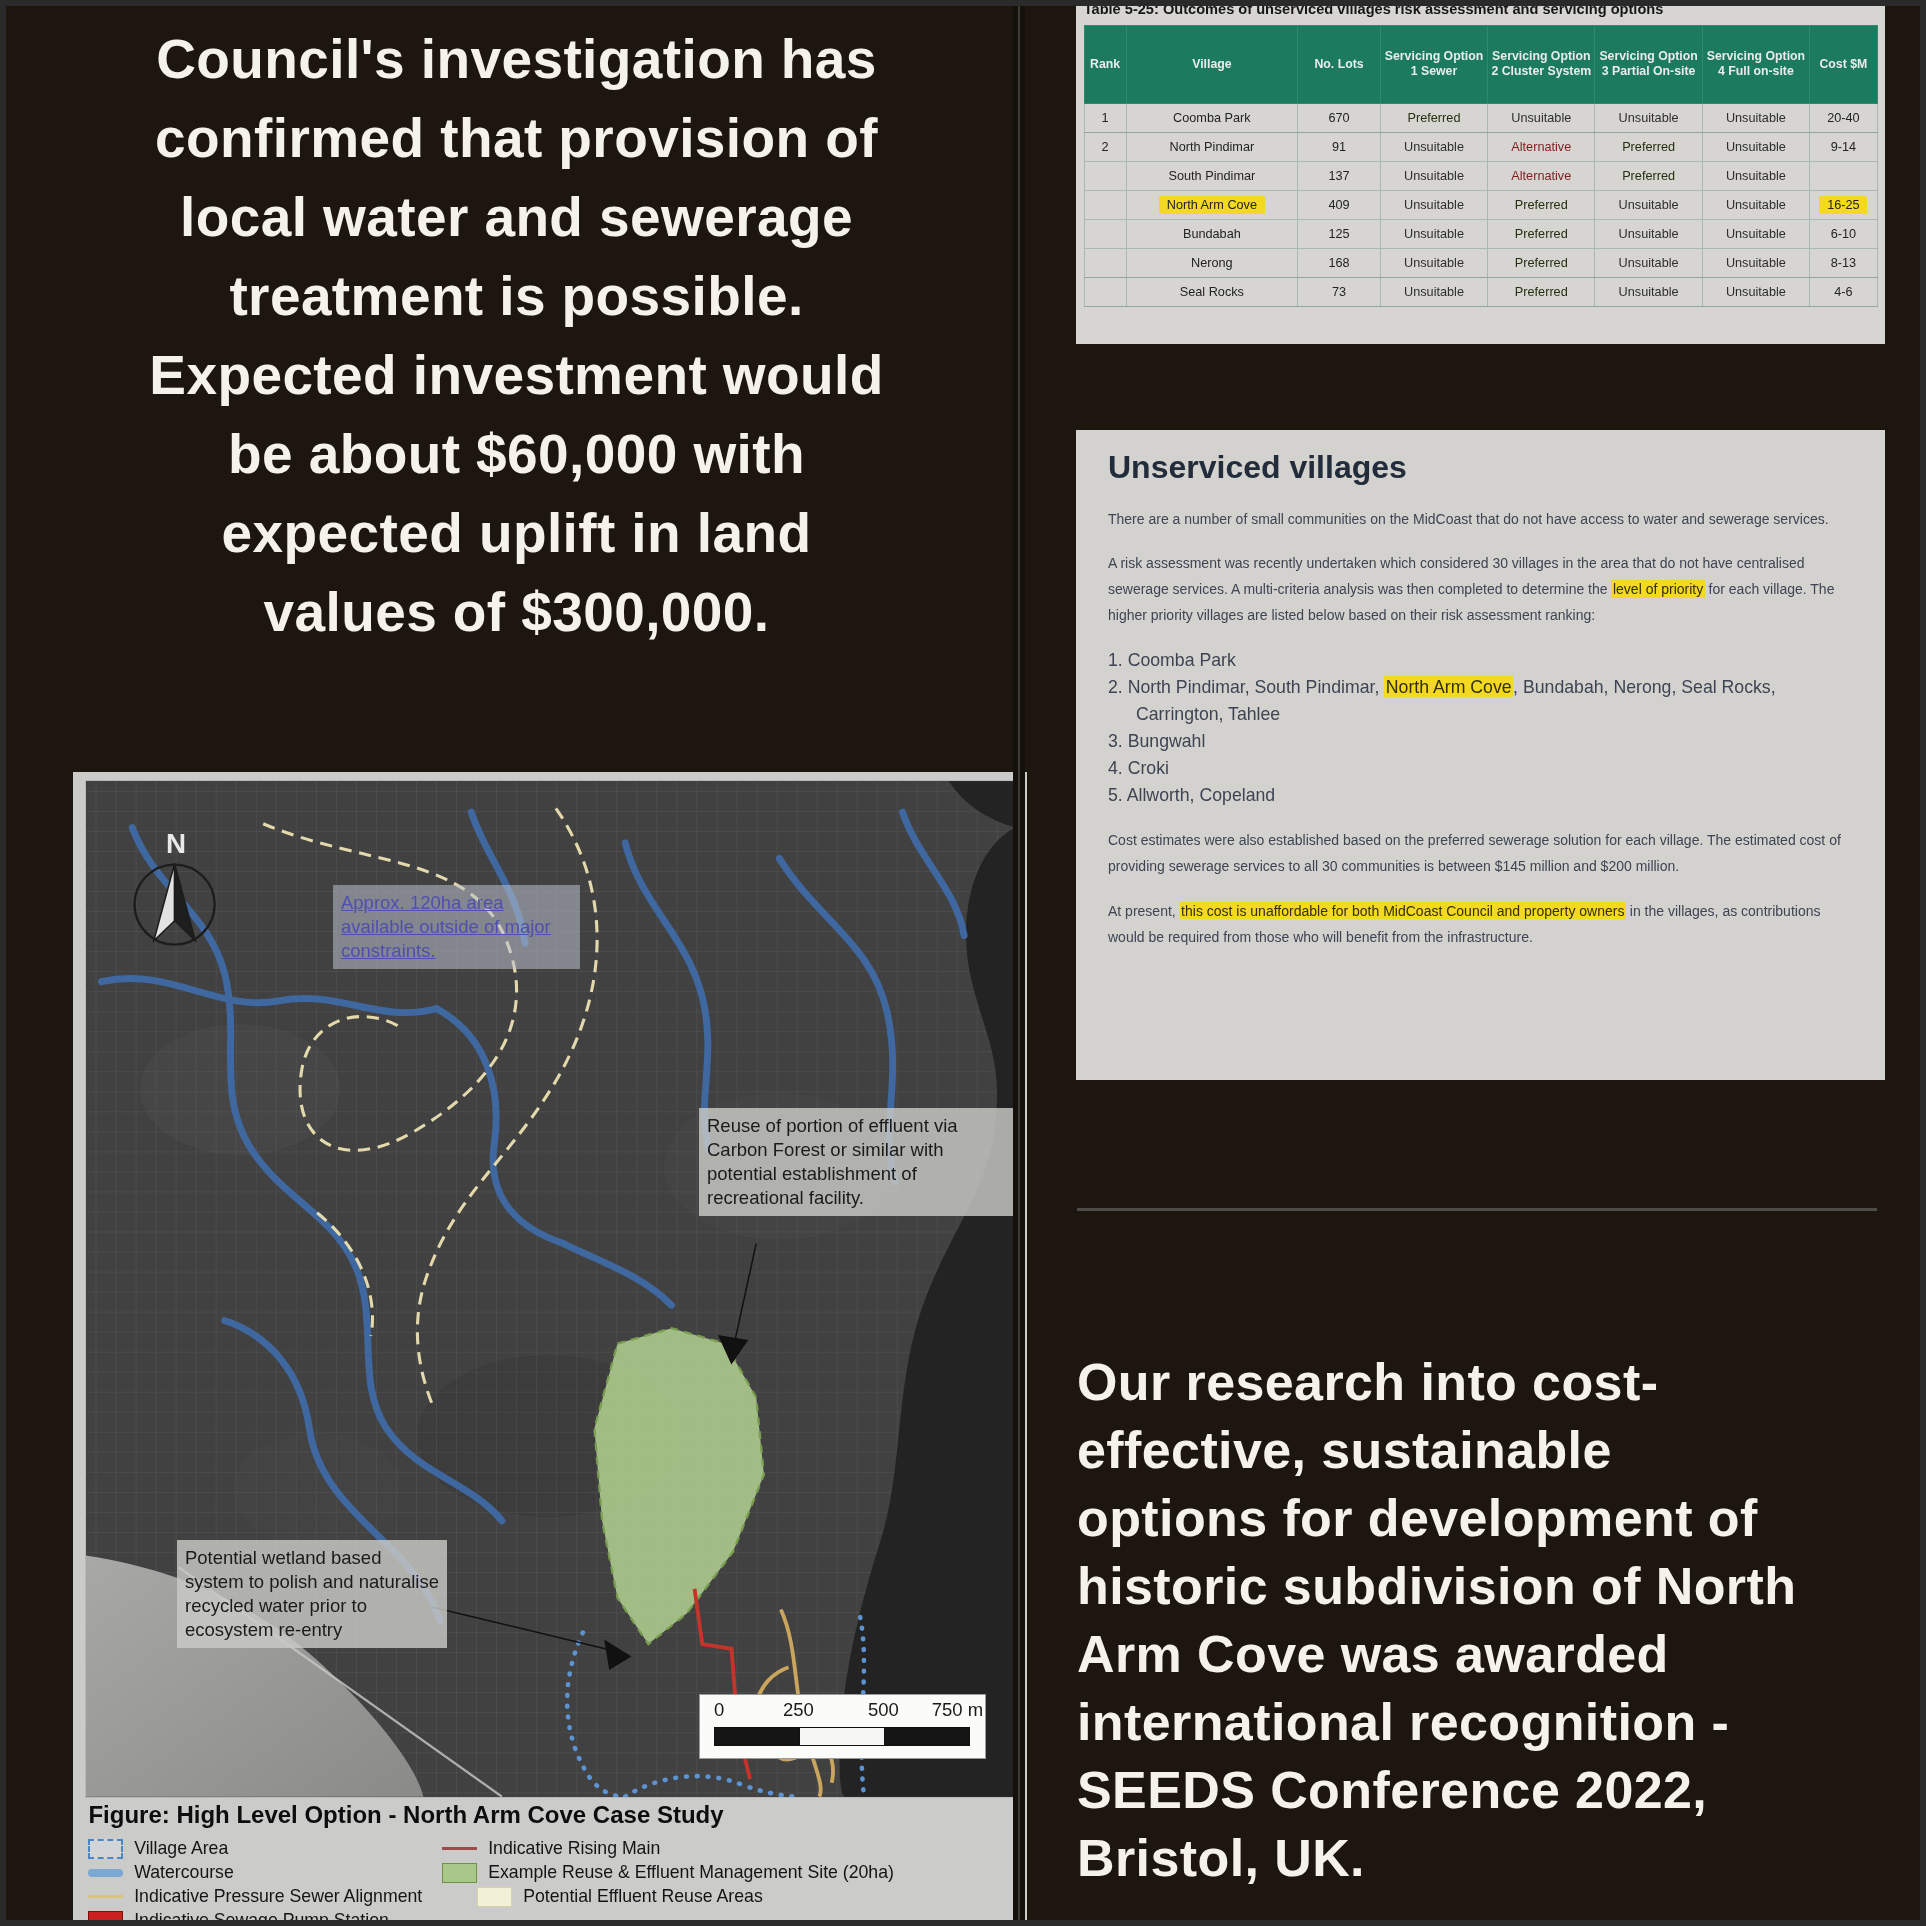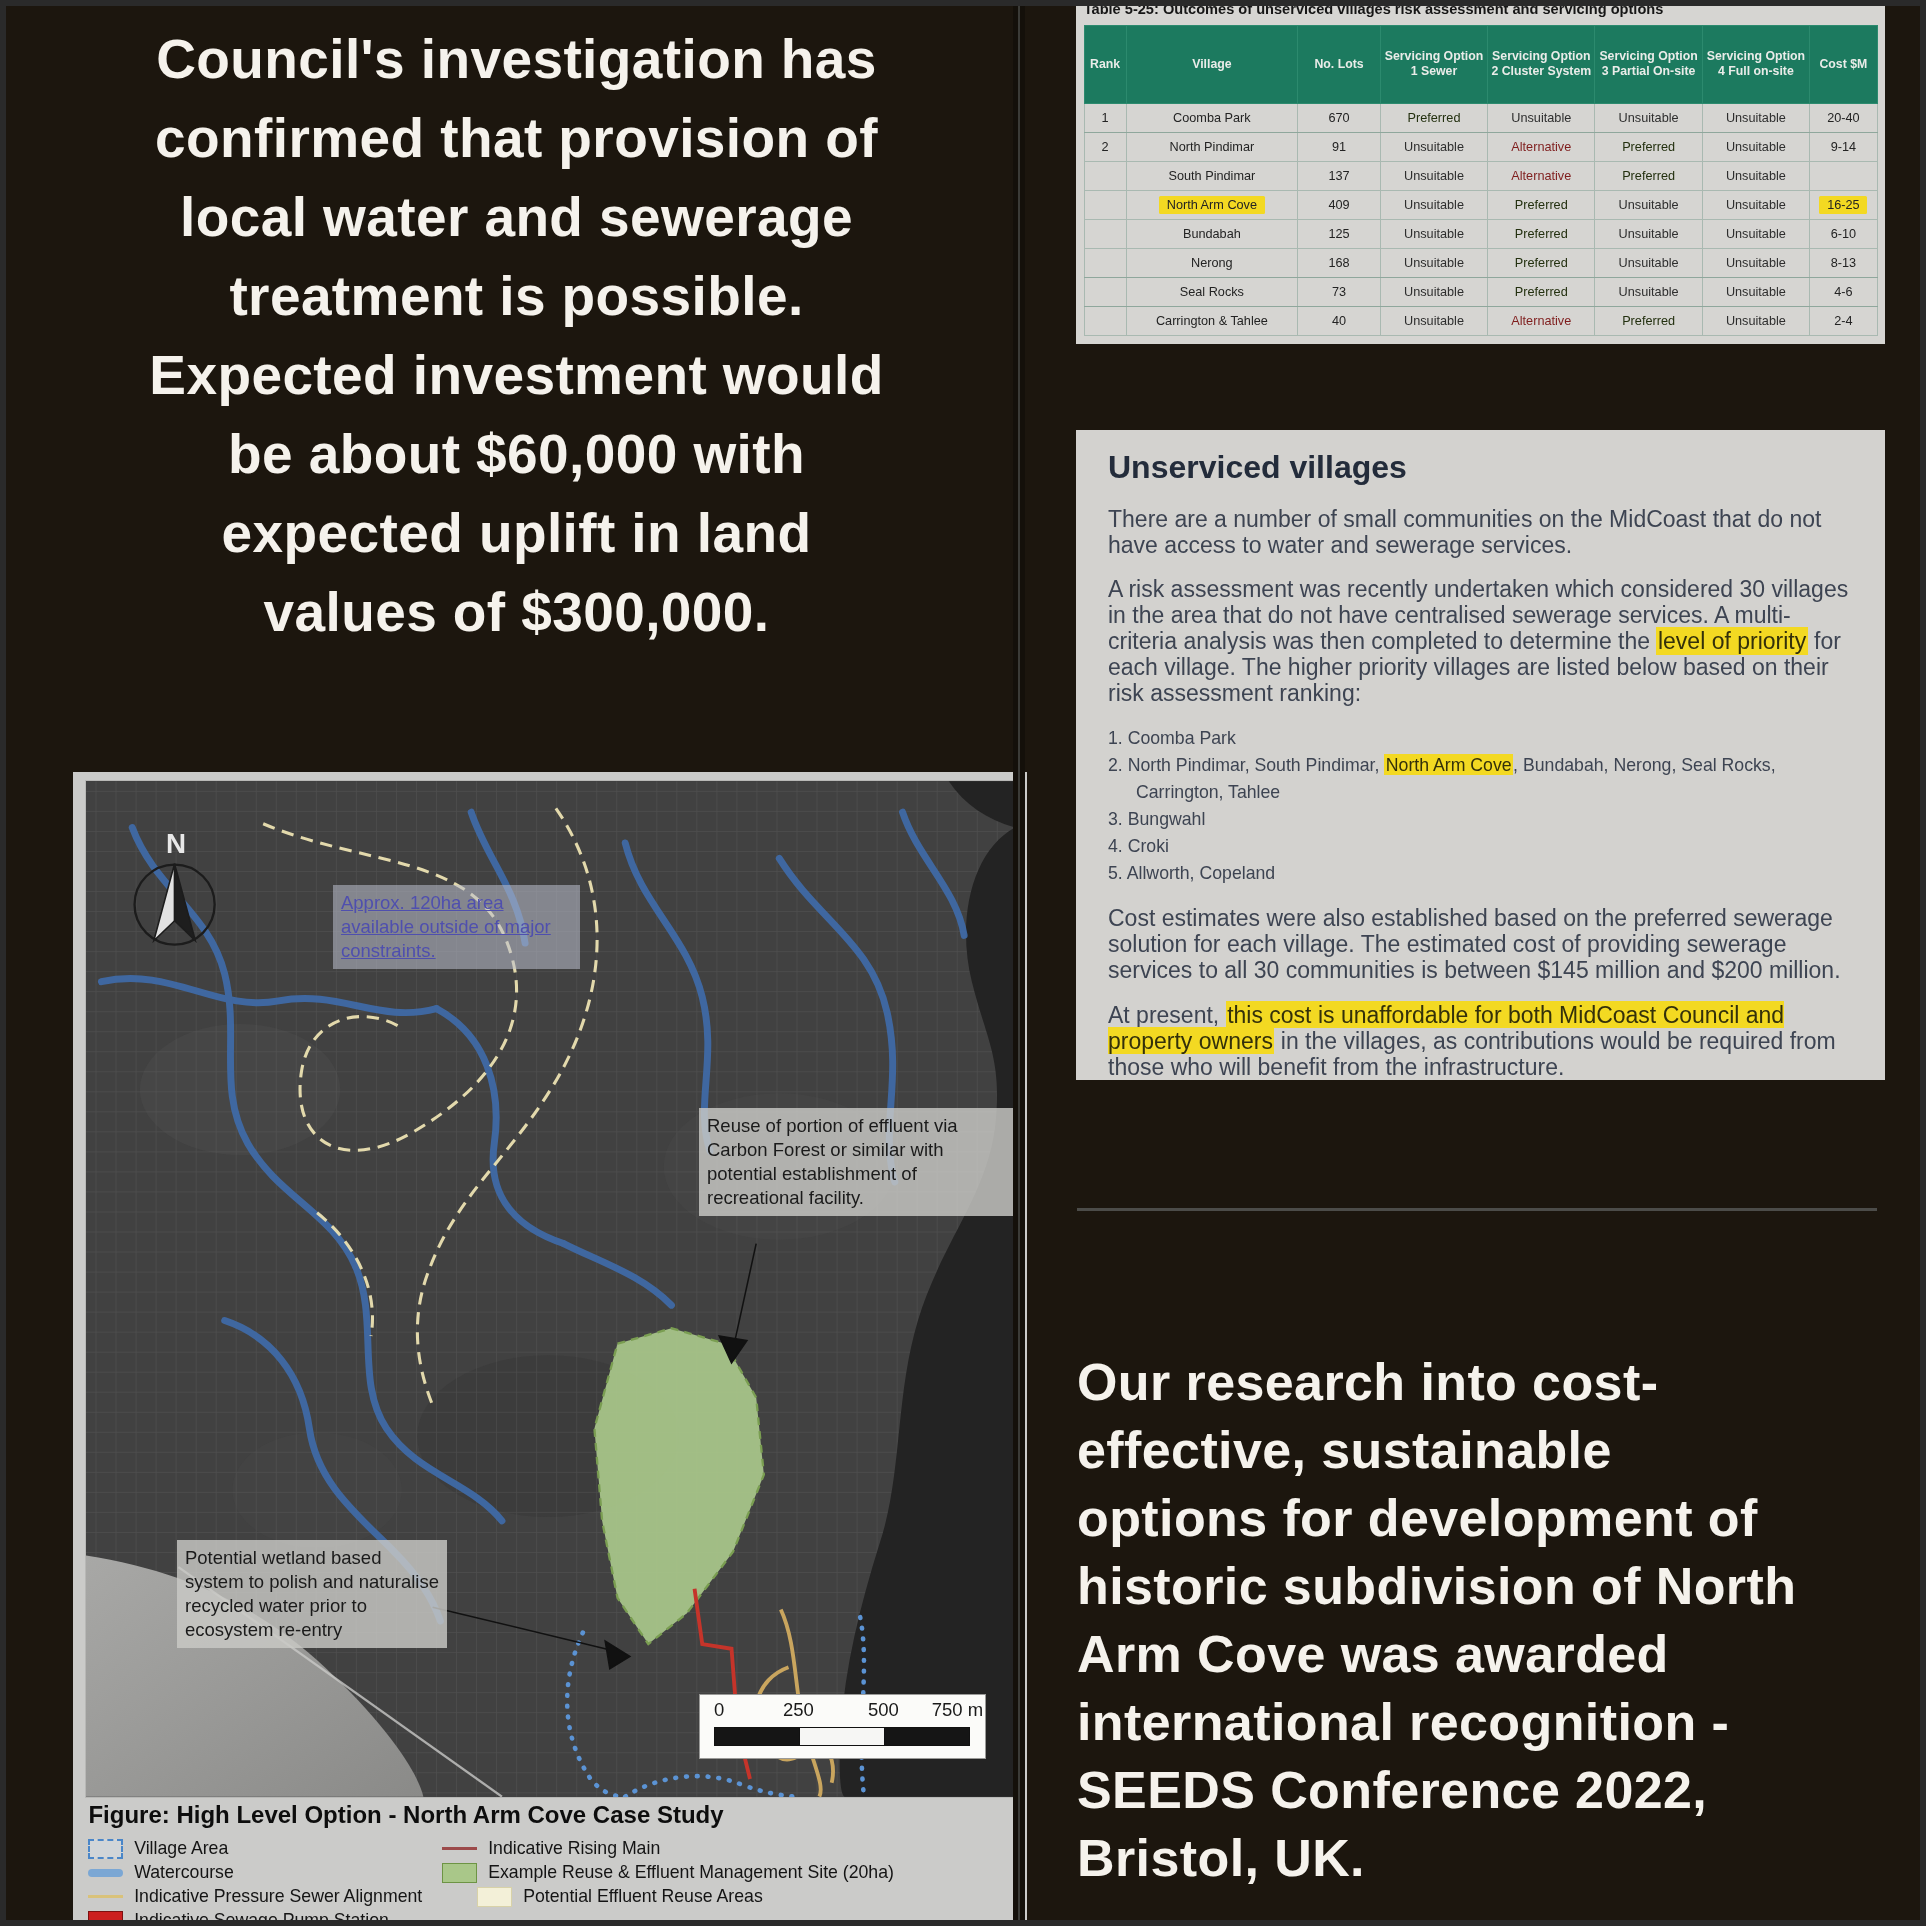--- a/index.html
+++ b/index.html
@@ -32,21 +32,21 @@
   td.preferred{background:var(--preferred,#a3c24f);color:#23300f;}
   td.alternative{background:var(--alternative,#eabf17);color:#7f1d1d;}
   td.unsuitable{background:#d2d1ce;color:#2e2e2e;}
   .hl-marker{background:var(--marker,#f3d922);padding:2.3px 7.7px;border-radius:1.5px;}
   .c-rank{width:39px}.c-village{width:160px}.c-lots{width:77px}.c-opt{width:100px}.c-cost{width:63px}
 
   
   #doc-panel{position:absolute;left:1076px;top:430px;width:809px;height:650px;
              background:var(--doc_gray,#d3d2cf);padding:18.5px 32px;box-sizing:border-box;overflow:hidden;}
   #doc-title{font-size:32px;font-weight:bold;color:var(--doc_title,#232c3b);margin:0 0 20px 0;}
-  .doc-p{font-size:23px;line-height:26px;color:var(--doc_text,#3d4452);margin:0 0 18.5px 0;}
+  .doc-p{font-size:14px;line-height:26px;color:var(--doc_text,#3d4452);margin:0 0 18.5px 0;}
   .doc-list{margin:0 0 18.5px 0;}
   .doc-li{font-size:17.7px;line-height:27px;color:var(--doc_text,#3d4452);
           padding-left:28px;text-indent:-28px;}
   .hl{background:var(--marker,#f3d922);color:#33300a;padding:0.8px 1.5px;}
 
   .h-divider{position:absolute;left:1077px;top:1208px;width:800px;height:3.1px;
              background:var(--divider,#4c4c49);}
 
   
   #map-figure{position:absolute;left:73px;top:772px;width:954px;height:1148px;
@@ -189,30 +189,20 @@
           </tr>
           <tr class="group-end">
             <td></td>
             <td>Seal Rocks</td>
             <td>73</td>
             <td class="unsuitable">Unsuitable</td>
             <td class="preferred">Preferred</td>
             <td class="unsuitable">Unsuitable</td>
             <td class="unsuitable">Unsuitable</td>
             <td>4-6</td>
-          </tr>
-          <tr>
-            <td></td>
-            <td>Carrington &amp; Tahlee</td>
-            <td>40</td>
-            <td class="unsuitable">Unsuitable</td>
-            <td class="alternative">Alternative</td>
-            <td class="preferred">Preferred</td>
-            <td class="unsuitable">Unsuitable</td>
-            <td>2-4</td>
           </tr>
         </tbody>
     </table>
   </div>
 
   <div id="doc-panel">
     <h2 id="doc-title">Unserviced villages</h2>
     <p class="doc-p"><span>There are a number of small communities on the MidCoast that do not have access to water and sewerage services.</span></p>
     <p class="doc-p"><span>A risk assessment was recently undertaken which considered 30 villages in the area that do not have centralised sewerage services. A multi-criteria analysis was then completed to determine the </span><span class="hl">level of priority</span><span> for each village. The higher priority villages are listed below based on their risk assessment ranking:</span></p>
     <div class="doc-list">

